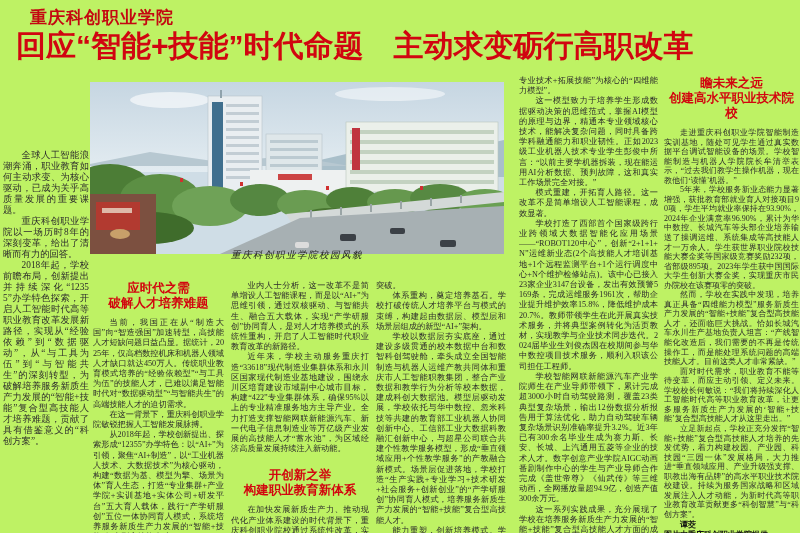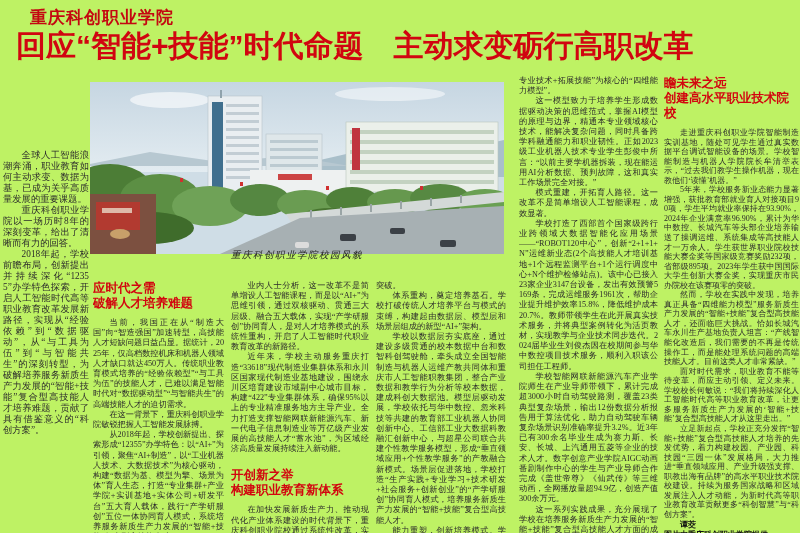--- a/index.html
+++ b/index.html
@@ -40,21 +40,21 @@
   .col p{margin:0;text-indent:2em;}
   .col p.cont{text-indent:0;}
   .col1{left:3px;top:150px;width:86px;font-size:9.3px;line-height:11px;}
   .col2{left:93px;top:281px;width:131px;}
   .col3{left:231px;top:281px;width:138px;}
   .col4{left:376px;top:281px;width:130px;}
   .col5{left:519px;top:76px;width:139px;}
   .col6{left:664px;top:76px;width:135px;font-size:8px;line-height:9.55px;}
   .sec-head{
     font-family:"Liberation Sans","DejaVu Sans",sans-serif;
-    font-weight:700;color:#d2060f;text-align:left;
+    font-weight:700;color:#d2060f;text-align:center;
     font-size:12.5px;line-height:15px;text-indent:0;
     margin:0 0 7px 0;
   }
   .sec-head .l{display:block;}
   .mid-head{margin-top:14px;margin-bottom:7px;}
   .byline{margin-top:1px;font-weight:700;color:#111;}
   .byline p{text-indent:2em;}
   .credit{font-weight:700;color:#111;}
 </style>
 </head>
@@ -157,37 +157,37 @@
         <rect x="90" y="96" width="3" height="4"></rect>
           <rect x="150" y="100" width="3" height="4"></rect>
         <rect x="236" y="104" width="3" height="4"></rect>
           <rect x="330" y="104" width="3" height="4"></rect>
       </g>
     </svg>
   </div>
   <div class="caption">重庆科创职业学院校园风貌</div>
 
   <div class="col col1">
-    <p>全球人工智能浪潮奔涌，职业教育如何主动求变、数据为基，已成为关乎高质量发展的重要课题。</p>
+    <p>全球人工智能浪潮奔涌，职业教育如何主动求变、为核心驱动，已成为关乎高质量发展的重要课题。</p>
     <p>重庆科创职业学院以一场历时8年的深刻变革，给出了清晰而有力的回答。</p>
     <p>2018年起，学校前瞻布局，创新提出并持续深化“12355”办学特色探索，开启人工智能时代高等职业教育改革发展新路径，实现从“经验依赖”到“数据驱动”，从“与工具为伍”到“与智能共生”的深刻转型，为破解培养服务新质生产力发展的“智能+技能”复合型高技能人才培养难题，贡献了具有借鉴意义的“科创方案”。</p>
   </div>
 
   <div class="col col2">
     <div class="sec-head">
       <span class="l">应时代之需</span>
       <span class="l">破解人才培养难题</span>
     </div>
     <p>当前，我国正在从“制造大国”向“智造强国”加速转型，高技能人才短缺问题日益凸显。据统计，2025年，仅高档数控机床和机器人领域人才缺口就达450万人。传统职业教育模式培养的“经验依赖型”“与工具为伍”的技能人才，已难以满足智能时代对“数据驱动型”“与智能共生”的高端技能人才的迫切需求。</p>
     <p>在这一背景下，重庆科创职业学院敏锐把握人工智能发展脉搏。</p>
     <p>从2018年起，学校创新提出、探索形成“12355”办学特色：以“AI+”为引领，聚焦“AI+制造”，以“工业机器人技术、大数据技术”为核心驱动，构建“数据为基、模型为擎、场景为体”育人生态，打造“专业集群+产业学院+实训基地+实体公司+研发平台”五大育人载体，践行“产学研服创”五位一体协同育人模式，系统培养服务新质生产力发展的“智能+技能”复合型高技能人才。</p>
   </div>
 
   <div class="col col3">
-    <p>业内人士分析，这一改革不是简单增设人工智能课程，而是以“AI+”为思维引领，通过双核驱动、贯通三大层级、融合五大载体，实现“产学研服创”协同育人，是对人才培养模式的系统性重构，开启了人工智能时代职业教育改革的新路径。</p>
+    <p>业内人士分析，这一改革不是简单增设人工智能课程，而是以“AI+”为思维引领，通过双核驱动、与智能共生、融合五大载体，实现“产学研服创”协同育人，是对人才培养模式的系统性重构，开启了人工智能时代职业教育改革的新路径。</p>
     <p>近年来，学校主动服务重庆打造“33618”现代制造业集群体系和永川区国家现代制造业基地建设，围绕永川区培育建设市域副中心城市目标，构建“422”专业集群体系，确保95%以上的专业精准服务地方主导产业。全力打造支撑智能网联新能源汽车、新一代电子信息制造业等万亿级产业发展的高技能人才“蓄水池”，为区域经济高质量发展持续注入新动能。</p>
     <div class="sec-head mid-head">
       <span class="l">开创新之举</span>
       <span class="l">构建职业教育新体系</span>
     </div>
     <p>在加快发展新质生产力、推动现代化产业体系建设的时代背景下，重庆科创职业院校通过系统性改革，实现三大</p>
   </div>
 
   <div class="col col4">
     <p class="cont">突破。</p>

